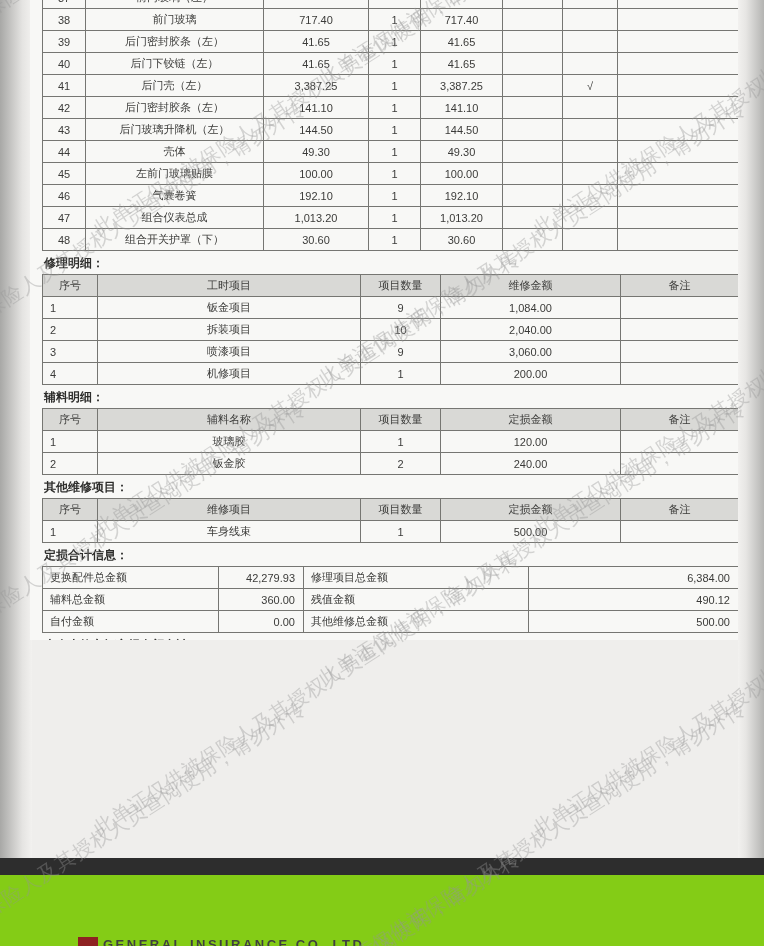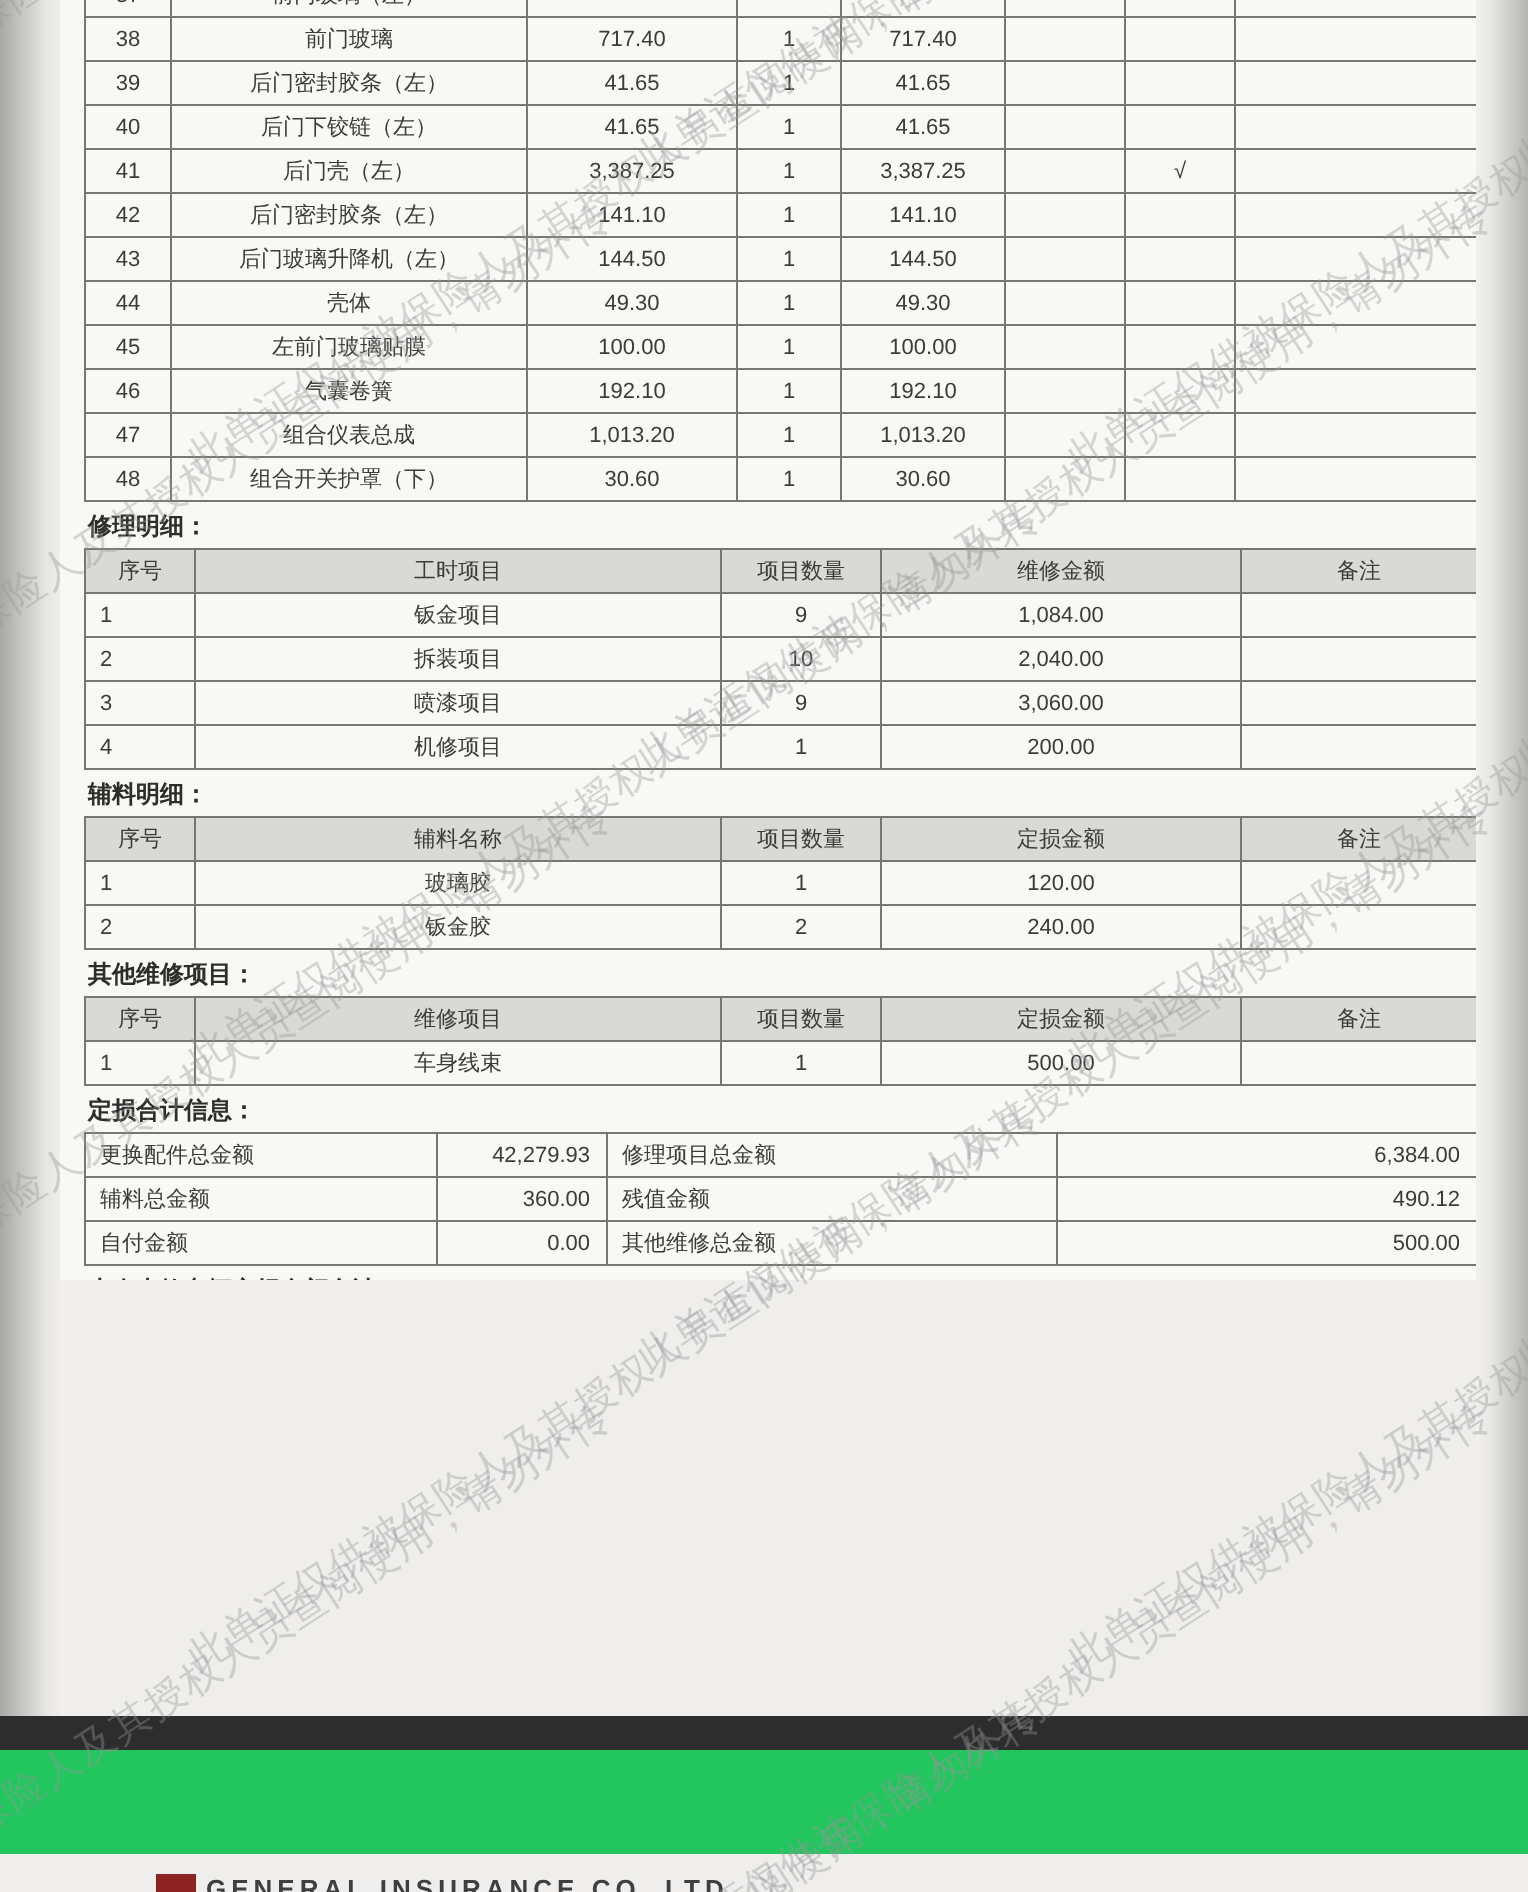--- a/index.html
+++ b/index.html
@@ -20,21 +20,21 @@
   th{background:#d9d9d6;font-family:Liberation Serif, serif;}
   .parts-table{margin-top:-14px;}
   td.al{text-align:left;padding-left:7px;}
   td.ar{text-align:right;padding-right:8px;}
   .sec-label{font-size:12px;font-weight:bold;color:#2d2d2b;line-height:13px;margin:6px 0 4px 2px;}
   .agreement{margin-top:14px;border:1px solid #767672;width:694px;
     padding:4px 0 6px 0;}
   .agreement .line{font-size:11px;color:#3b3b39;line-height:23px;padding:0 8px;white-space:nowrap;overflow:hidden;}
   .footer{margin-top:16px;text-align:center;font-size:11px;color:#3b3b39;letter-spacing:2px;}
   .band{position:absolute;left:0;top:858px;width:764px;height:17px;background:#2d2d2d;z-index:2;}
-  .page2{position:absolute;left:0;top:875px;width:764px;height:52px;background:#22c55e;z-index:1;}
+  .page2{position:absolute;left:0;top:875px;width:764px;height:71px;background:#84cc16;z-index:1;}
   .logo-strip{position:absolute;left:78px;top:62px;display:flex;align-items:flex-start;gap:5px;}
   .logo-block{width:20px;height:16px;background:#8e2222;}
   .logo-text{font-size:13px;font-weight:bold;color:#3f3f41;letter-spacing:2.5px;white-space:nowrap;}
   .watermark-layer{position:absolute;left:0;top:0;width:764px;height:946px;
     overflow:hidden;pointer-events:none;z-index:3;}
   .wm{position:absolute;white-space:nowrap;font-size:20px;letter-spacing:1px;
     color:rgba(150,150,150,0.38);transform:rotate(-33deg);}
 </style>
 </head>
 <body>

